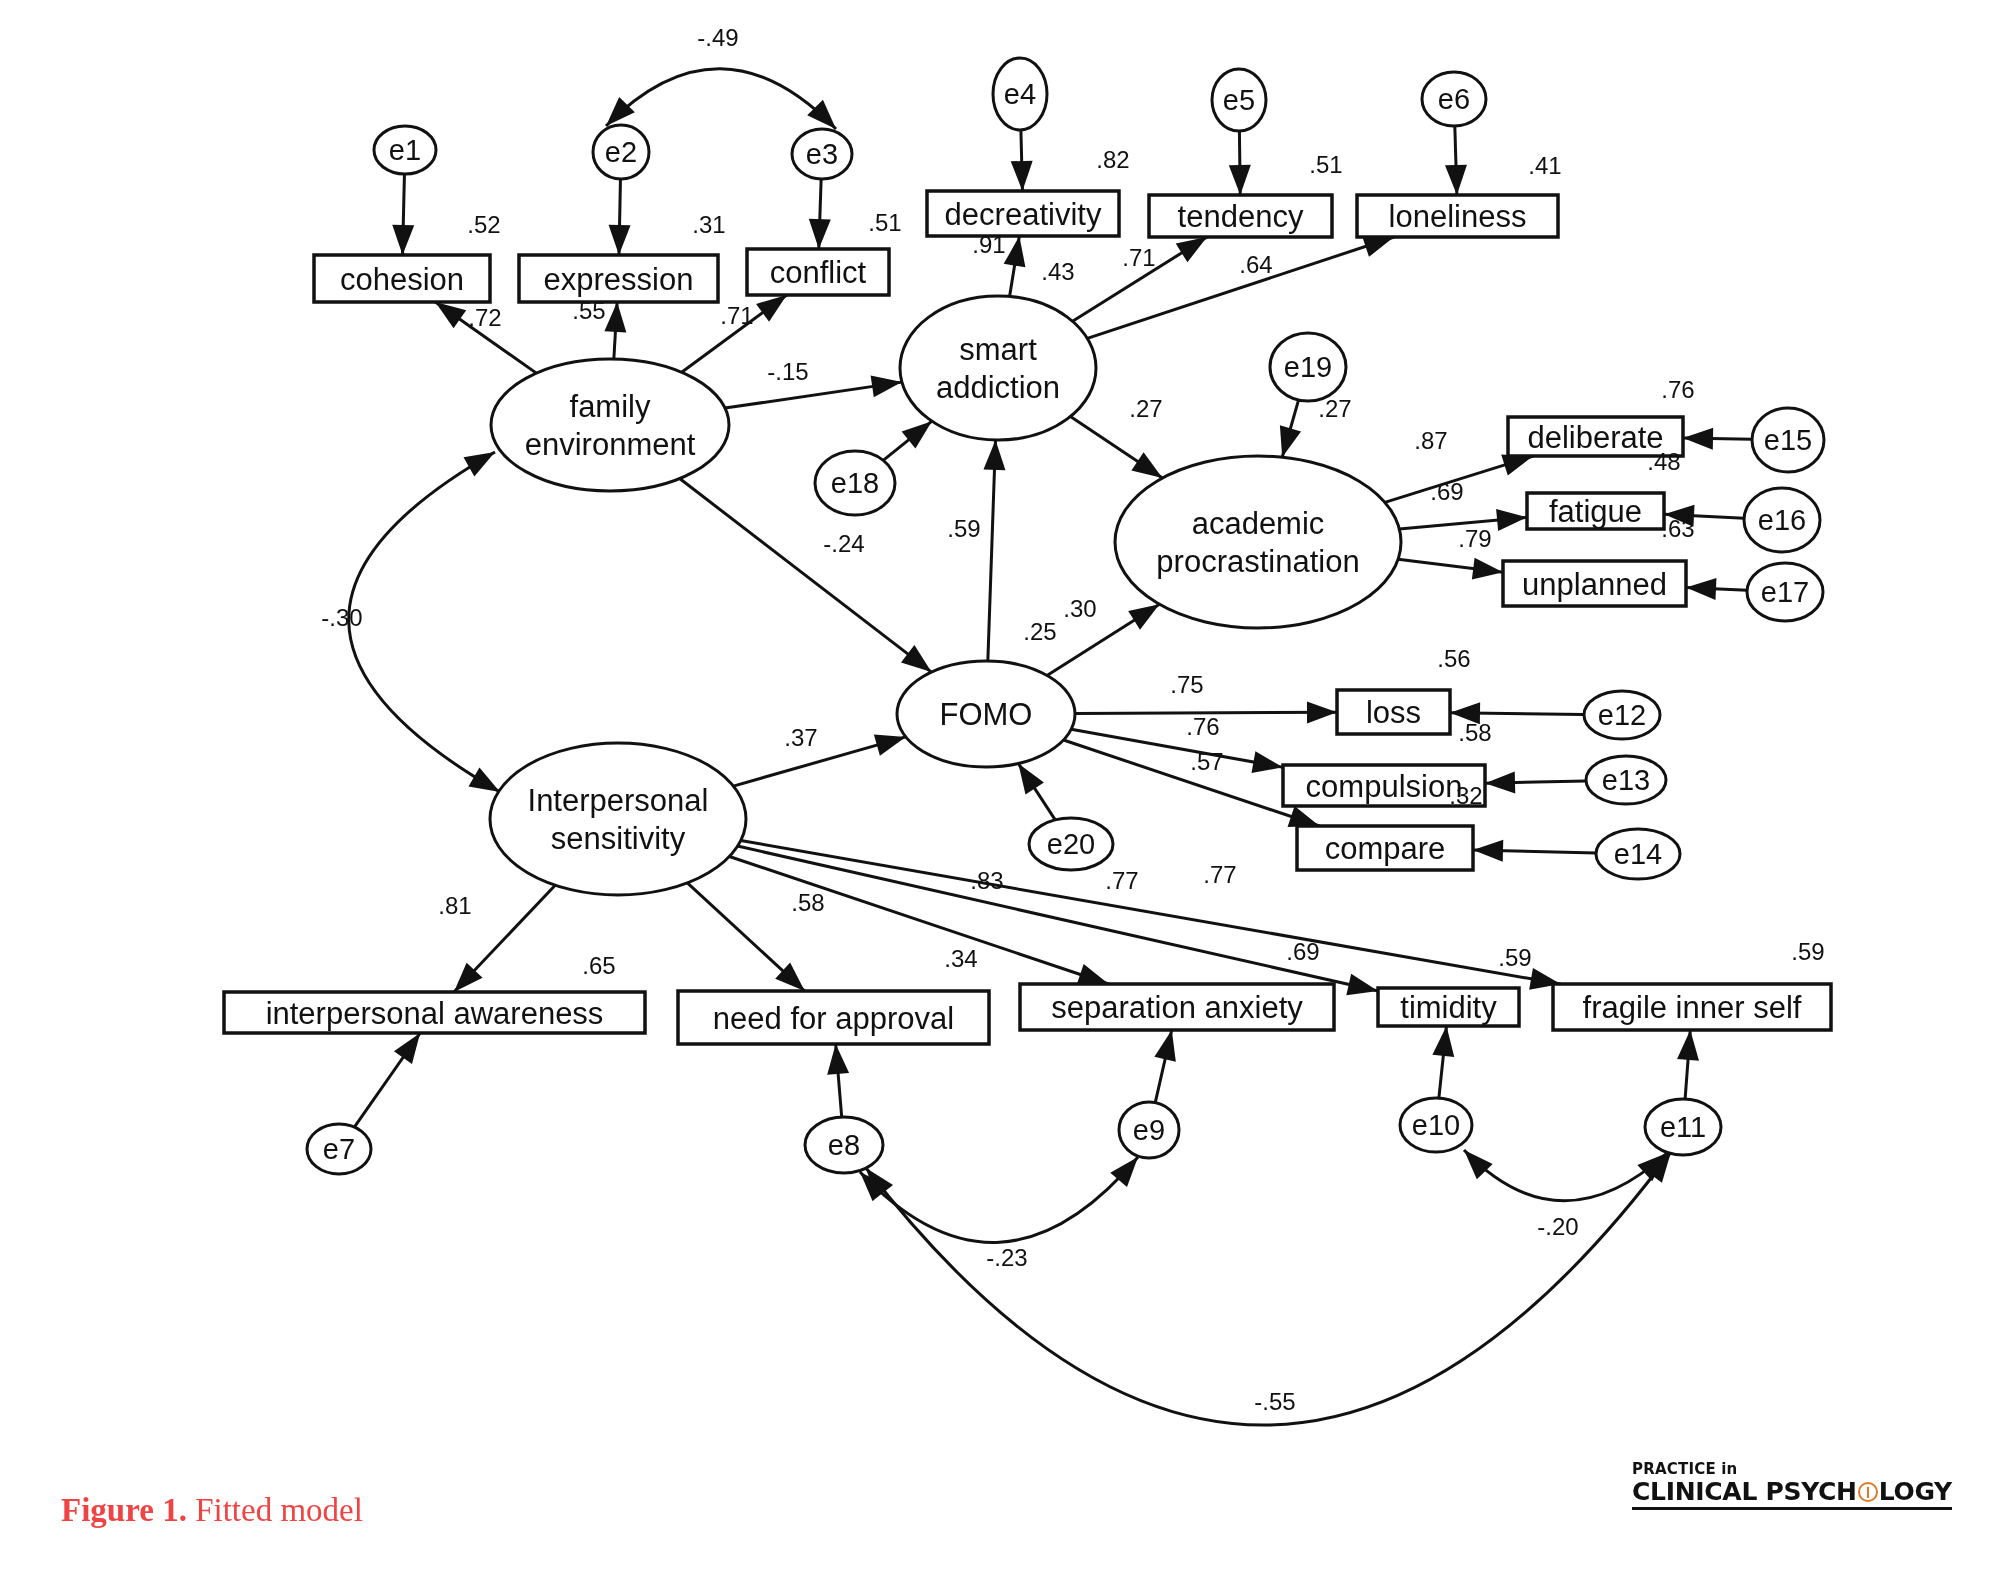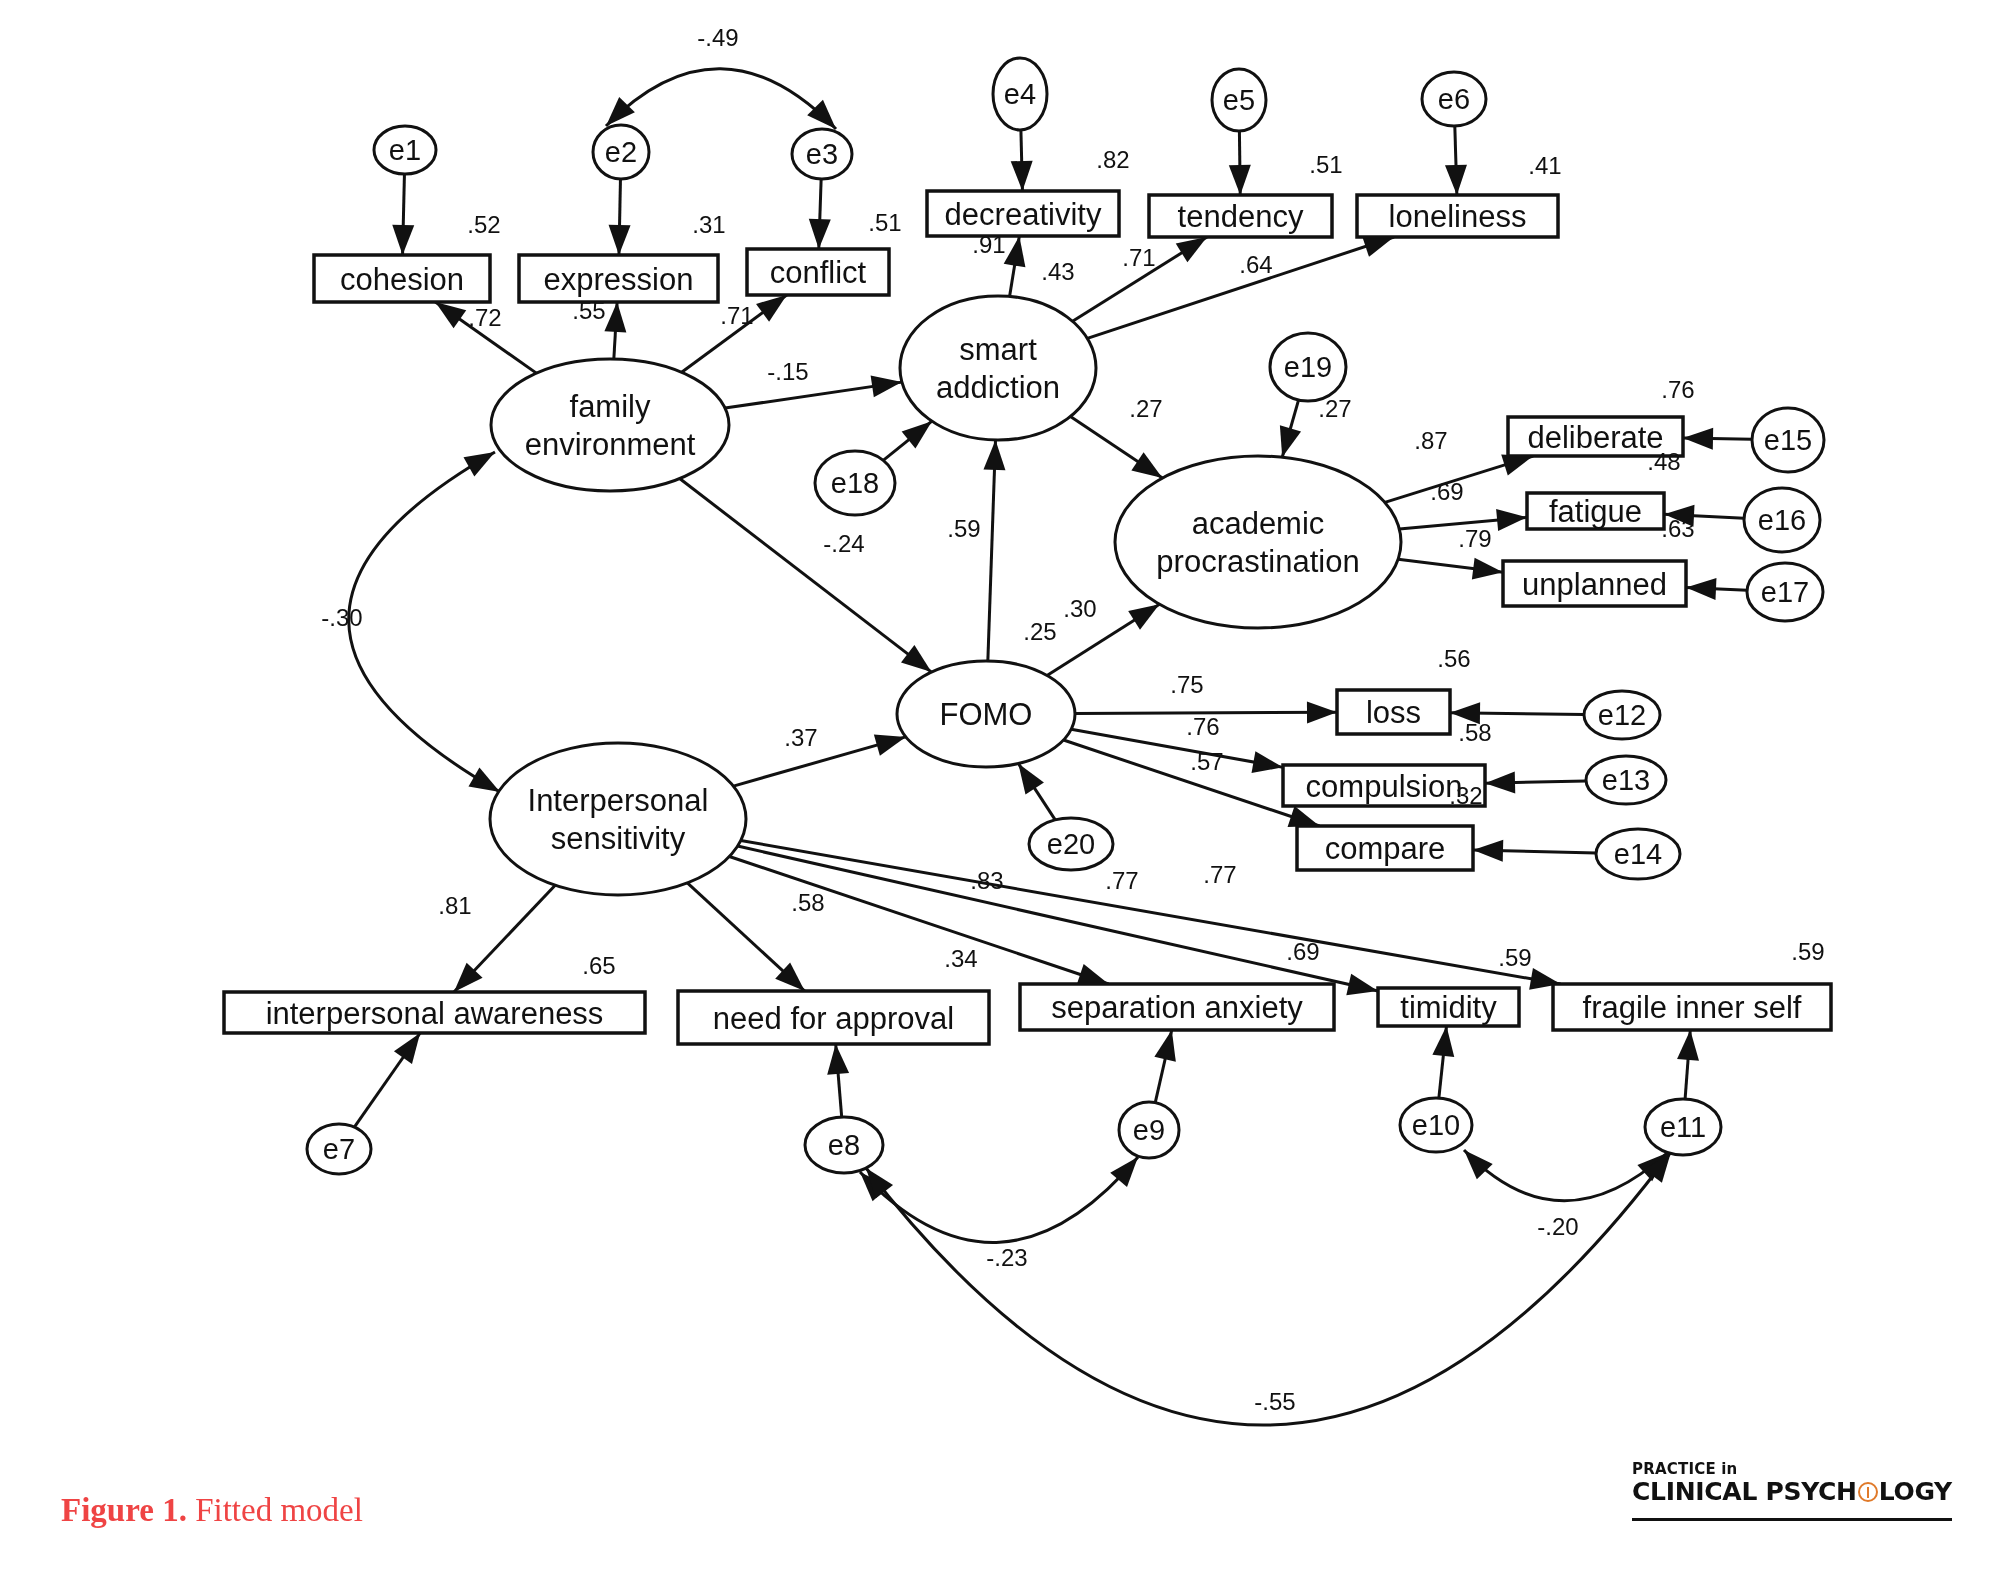--- a/index.html
+++ b/index.html
@@ -15,21 +15,21 @@
   .caption {
     position: absolute; left: 51px; top: 1492px;
     font-family: "Liberation Serif", "DejaVu Serif", serif; font-size: 33px; color: #ef4444; margin-left: 10px;
   }
   .caption b { font-weight: bold; }
   .logo {
     position: absolute; left: 1632px; top: 1448px; width: 310px;
     font-family: "DejaVu Sans", "Liberation Sans", sans-serif; color: #111;
   }
   .logo .l1 { font-size: 15px; font-weight: bold; letter-spacing: 0.2px; line-height: 17px; margin-top: 13px; }
-  .logo .l2 { font-size: 25px; font-weight: bold; line-height: 28px; letter-spacing: -0.3px; white-space: nowrap; border-bottom: 3px solid #111; padding-bottom: 12px; display: inline-block; }
+  .logo .l2 { font-size: 25px; font-weight: bold; line-height: 28px; letter-spacing: -0.3px; white-space: nowrap; border-bottom: 3px solid #111; padding-bottom: 1px; display: inline-block; }
   .logo .o-mark { display: inline-block; width: 20px; height: 20px; border: 2px solid #e07a2a; border-radius: 50%; box-sizing: border-box; position: relative; top: 2px; margin: 0 1px; }
   .logo .o-mark::after { content: ""; position: absolute; left: 7px; top: 3px; width: 2px; height: 11px; background: #e07a2a; }
 </style>
 </head>
 <body>
 
 <svg id="diagram" xmlns="http://www.w3.org/2000/svg" width="1997" height="1573" viewBox="0 0 1997 1573">
   <defs>
     <marker id="arr" viewBox="0 0 10 10" refX="10" refY="5" markerWidth="8.5" markerHeight="8.5" markerUnits="userSpaceOnUse" orient="auto-start-reverse">
     </marker>

